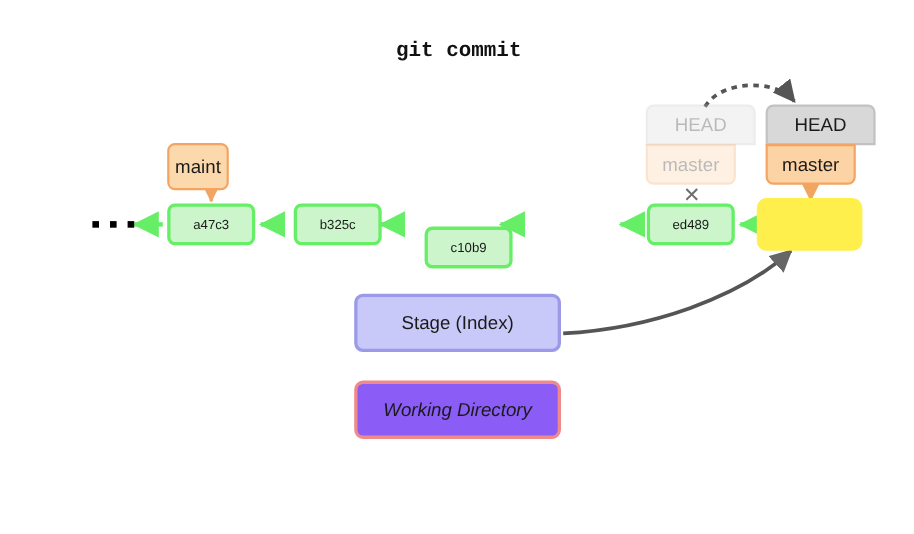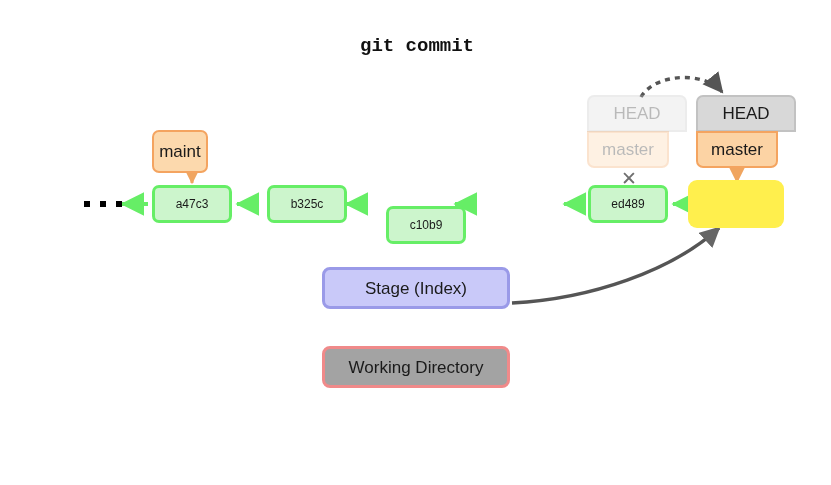--- a/index.html
+++ b/index.html
@@ -73,33 +73,34 @@
     border-bottom-left-radius: 7px;
     border-bottom-right-radius: 7px;
     background: #fcd3a4;
     color: #1a1a1a;
     font-size: 17px;
     z-index: 4;
   }
   .faded { opacity: 0.30; }
   .bigbox {
     width: 188px;
-    height: 42px;
+    height: 53px;
     border-radius: 8px;
     font-size: 17px;
     color: #1a1a1a;
     z-index: 4;
   }
   .stage {
     border: 3px solid #9a9ae8;
     background: #c9c9f9;
   }
   .workdir {
     border: 3px solid #f08a8a;
-    background: #a3a3a3;
+    background: #8b5cf6;
+    font-style: italic;
   }
   .highlight {
     position: absolute;
     background: #ffef4d;
     border-radius: 9px;
     z-index: 2;
   }
   .title {
     position: absolute;
     font-family: "Liberation Mono", monospace;

